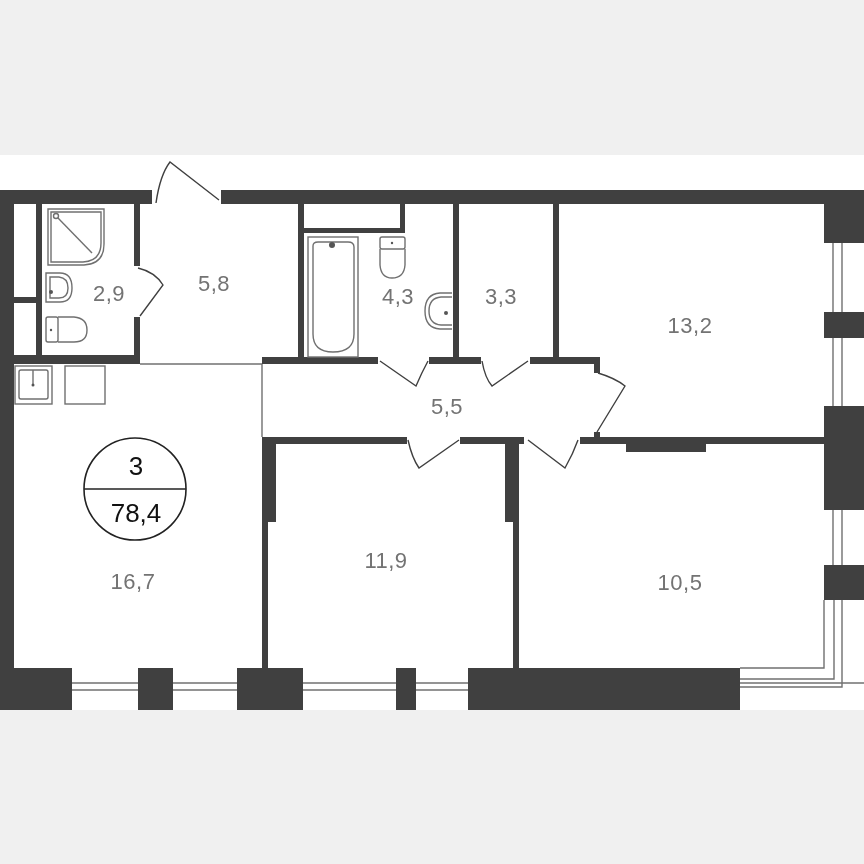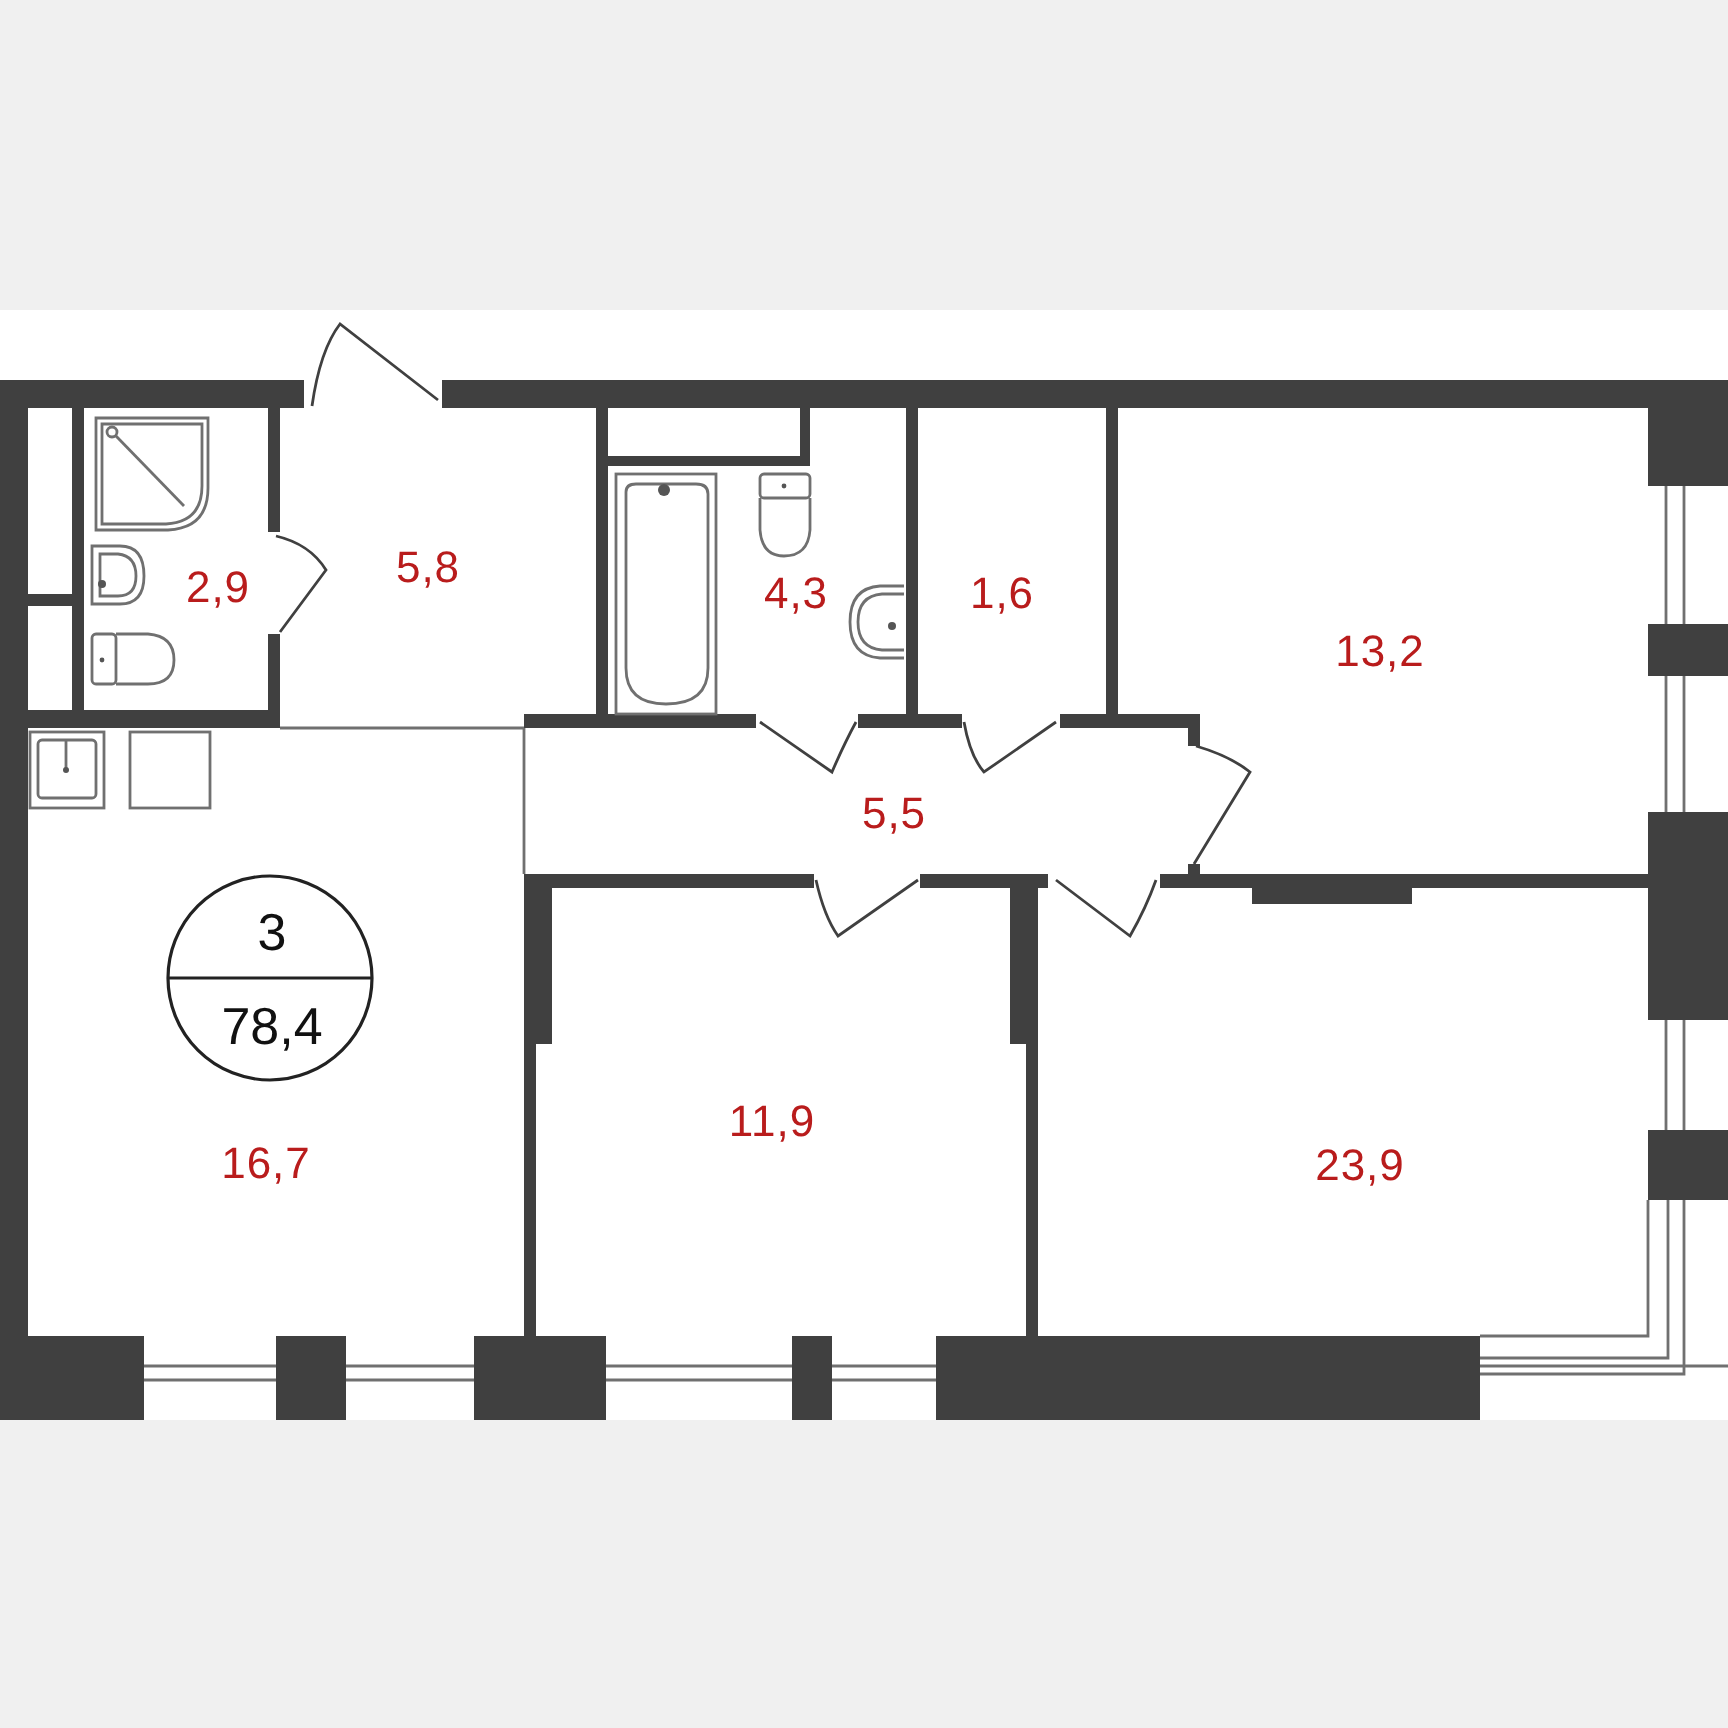--- a/index.html
+++ b/index.html
@@ -15,21 +15,21 @@
       width: 864px; height: 555px;
       background: #ffffff;
     }
     svg.plan { position: absolute; left: 0; top: 0; width: 864px; height: 864px; }
     .wall { fill: #404040; }
     .thin { stroke: #404040; fill: none; stroke-width: 1.4; }
     .thin-gray { stroke: #707070; fill: none; stroke-width: 1.4; }
     .label {
       position: absolute;
       font-size: 22px;
-      color: #b91c1c;
+      color: #737373;
       transform: translate(-50%, -50%);
       white-space: nowrap;
       letter-spacing: 0.5px;
     }
     .badge {
       position: absolute;
       left: 86px; top: 443px;
       width: 100px; height: 100px;
     }
     .badge .rooms {
@@ -189,23 +189,23 @@
 
   <g>
     <circle cx="135" cy="489" r="51" fill="none" stroke="#222" stroke-width="1.6"></circle>
     <line x1="84" y1="489" x2="186" y2="489" stroke="#222" stroke-width="1.6"></line>
   </g>
 </svg>
 
 <div class="label" style="left:109px; top:294px;">2,9</div>
 <div class="label" style="left:214px; top:284px;text-align:center;">5,8</div>
 <div class="label" style="left:398px; top:297px;">4,3</div>
-<div class="label" style="left:501px; top:297px;">1,6</div>
+<div class="label" style="left:501px; top:297px;">3,3</div>
 <div class="label" style="left:690px; top:326px;text-align:center;">13,2</div>
 <div class="label" style="left:447px; top:407px;">5,5</div>
 <div class="label" style="left:133px; top:582px;">16,7</div>
 <div class="label" style="left:386px; top:561px;">11,9</div>
-<div class="label" style="left:680px; top:583px;">23,9</div>
+<div class="label" style="left:680px; top:583px;">10,5</div>
 
 <div class="badge">
   <div class="rooms">3</div>
   <div class="area">78,4</div>
 </div>
 
 </body></html>

